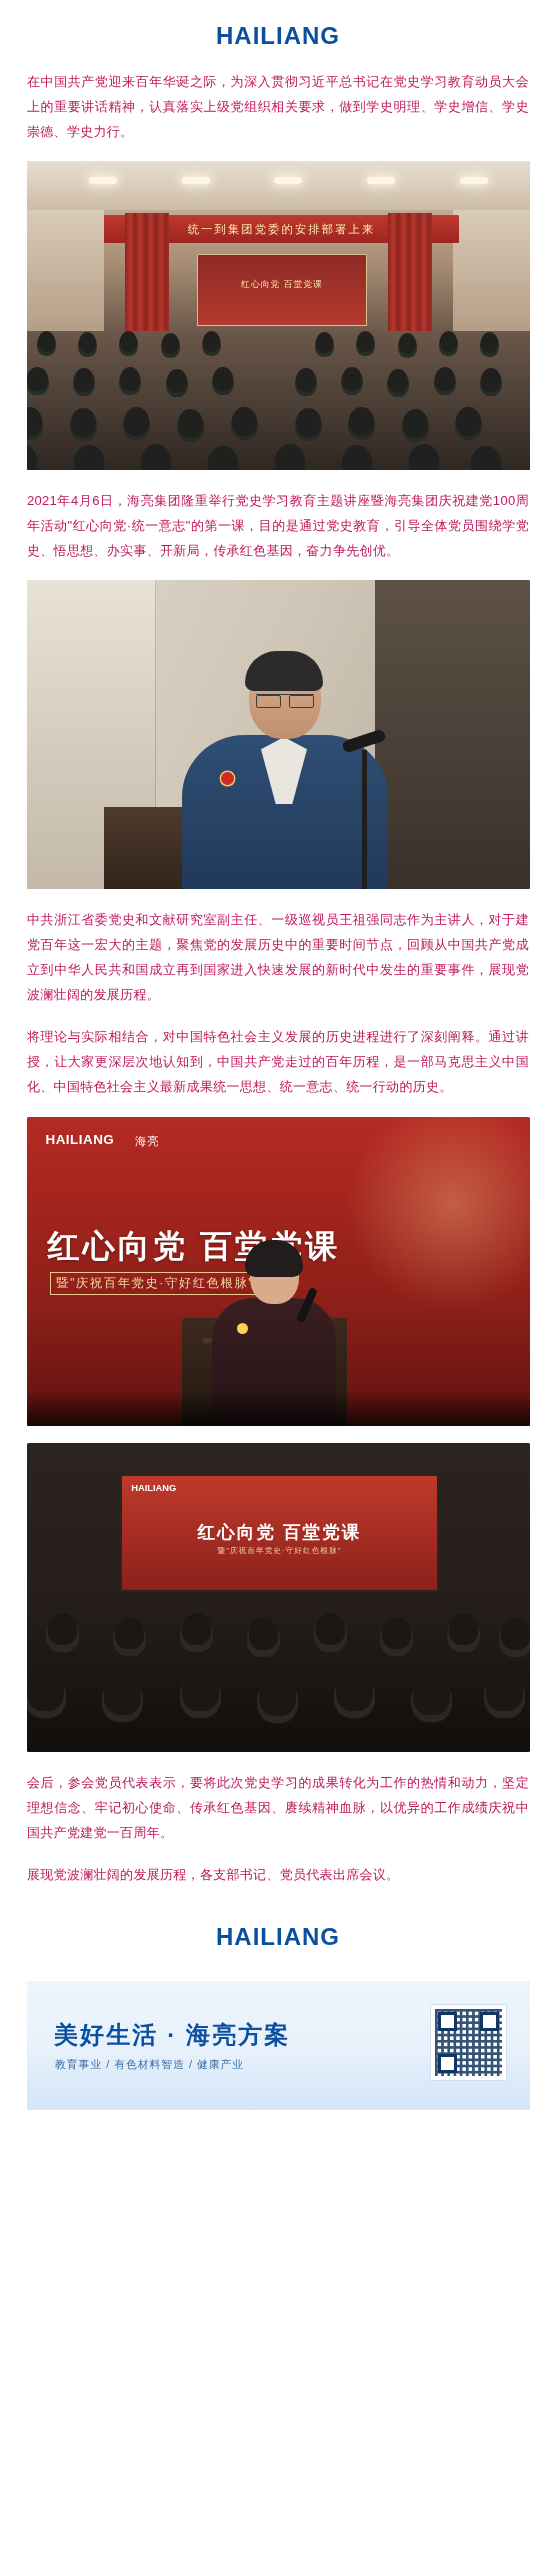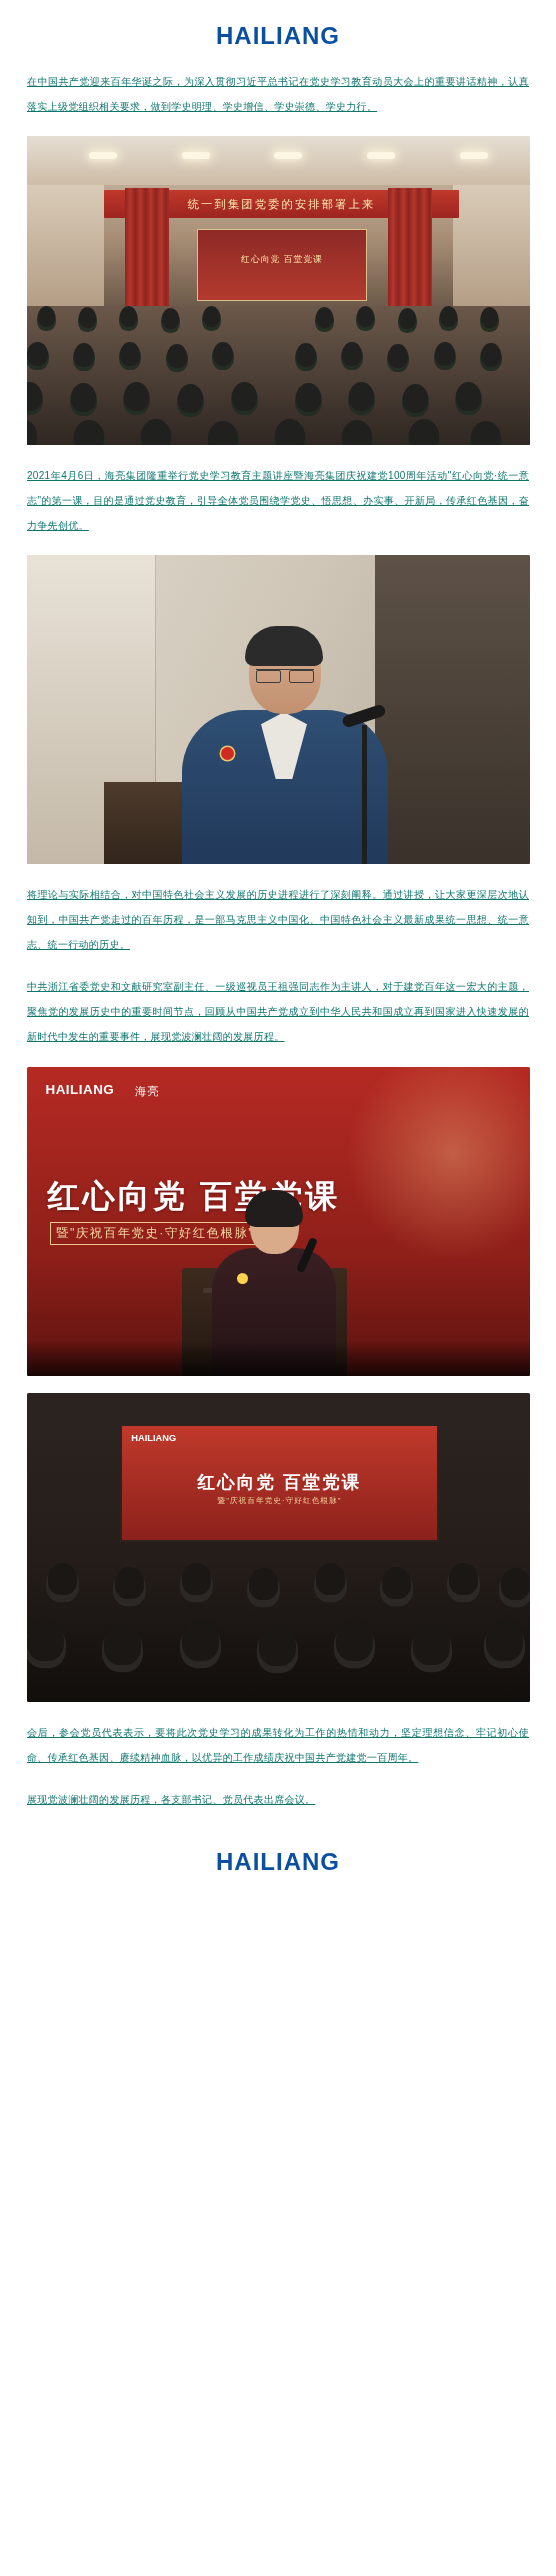--- a/index.html
+++ b/index.html
@@ -34,28 +34,27 @@
     font-family: "Liberation Sans", "DejaVu Sans", sans-serif;
     display: inline-block;
     line-height: 1;
   }
 
   
   .content {
     padding: 0 27px;
   }
   p.para {
-    font-size: 10px;
+    font-size: 13px;
     line-height: 25px;
-    color: #0f766e;
+    color: #be185d;
     margin: 0 0 17.5px 0;
     text-align: justify;
     text-indent: 0;
     letter-spacing: 0.3px;
-    text-decoration: underline;
   }
 
   .figure {
     margin: 0 0 17.5px 0;
     width: 503px;
   }
   .figure .photo {
     width: 503px;
     height: 309px;
     border-radius: 1.5px;
@@ -431,23 +430,23 @@
         <div class="shirt"></div>
         <div class="person-head"></div>
         <div class="person-hair"></div>
         <div class="glasses"></div>
         <div class="badge"></div>
         <div class="mic-stand"></div>
         <div class="mic-head"></div>
       </div>
     </div>
 
+    <p class="para">中共浙江省委党史和文献研究室副主任、一级巡视员王祖强同志作为主讲人，对于建党百年这一宏大的主题，聚焦党的发展历史中的重要时间节点，回顾从中国共产党成立到中华人民共和国成立再到国家进入快速发展的新时代中发生的重要事件，展现党波澜壮阔的发展历程。</p>
+
     <p class="para">将理论与实际相结合，对中国特色社会主义发展的历史进程进行了深刻阐释。通过讲授，让大家更深层次地认知到，中国共产党走过的百年历程，是一部马克思主义中国化、中国特色社会主义最新成果统一思想、统一意志、统一行动的历史。</p>
-
-    <p class="para">中共浙江省委党史和文献研究室副主任、一级巡视员王祖强同志作为主讲人，对于建党百年这一宏大的主题，聚焦党的发展历史中的重要时间节点，回顾从中国共产党成立到中华人民共和国成立再到国家进入快速发展的新时代中发生的重要事件，展现党波澜壮阔的发展历程。</p>
 
     <div class="figure">
       <div class="photo ph3">
         <div class="glow"></div>
         <div class="logo-mark">HAILIANG</div>
         <div class="logo-cn">海亮</div>
         <div class="main-title">红心向党 百堂党课</div>
         <div class="sub-title">
           <span class="box">暨"庆祝百年党史·守好红色根脉"</span>
         </div>
@@ -494,15 +493,28 @@
     <p class="para">会后，参会党员代表表示，要将此次党史学习的成果转化为工作的热情和动力，坚定理想信念、牢记初心使命、传承红色基因、赓续精神血脉，以优异的工作成绩庆祝中国共产党建党一百周年。</p>
 
     <p class="para">展现党波澜壮阔的发展历程，各支部书记、党员代表出席会议。</p>
 
   </div>
 
   <div class="footer-logo">
     <span class="logo-text">HAILIANG</span>
   </div>
 
+  <div class="footer">
+    <div class="footer-banner">
+      <div class="wave"></div>
+      <div class="slogan">美好生活 · 海亮方案</div>
+      <div class="tagline">教育事业 / 有色材料智造 / 健康产业</div>
+      <div class="qr">
+        <div class="qr-grid"></div>
+        <div class="finder tl"></div>
+        <div class="finder tr"></div>
+        <div class="finder bl"></div>
+      </div>
+    </div>
+  </div>
 
 </div>
 
 
 </body></html>

